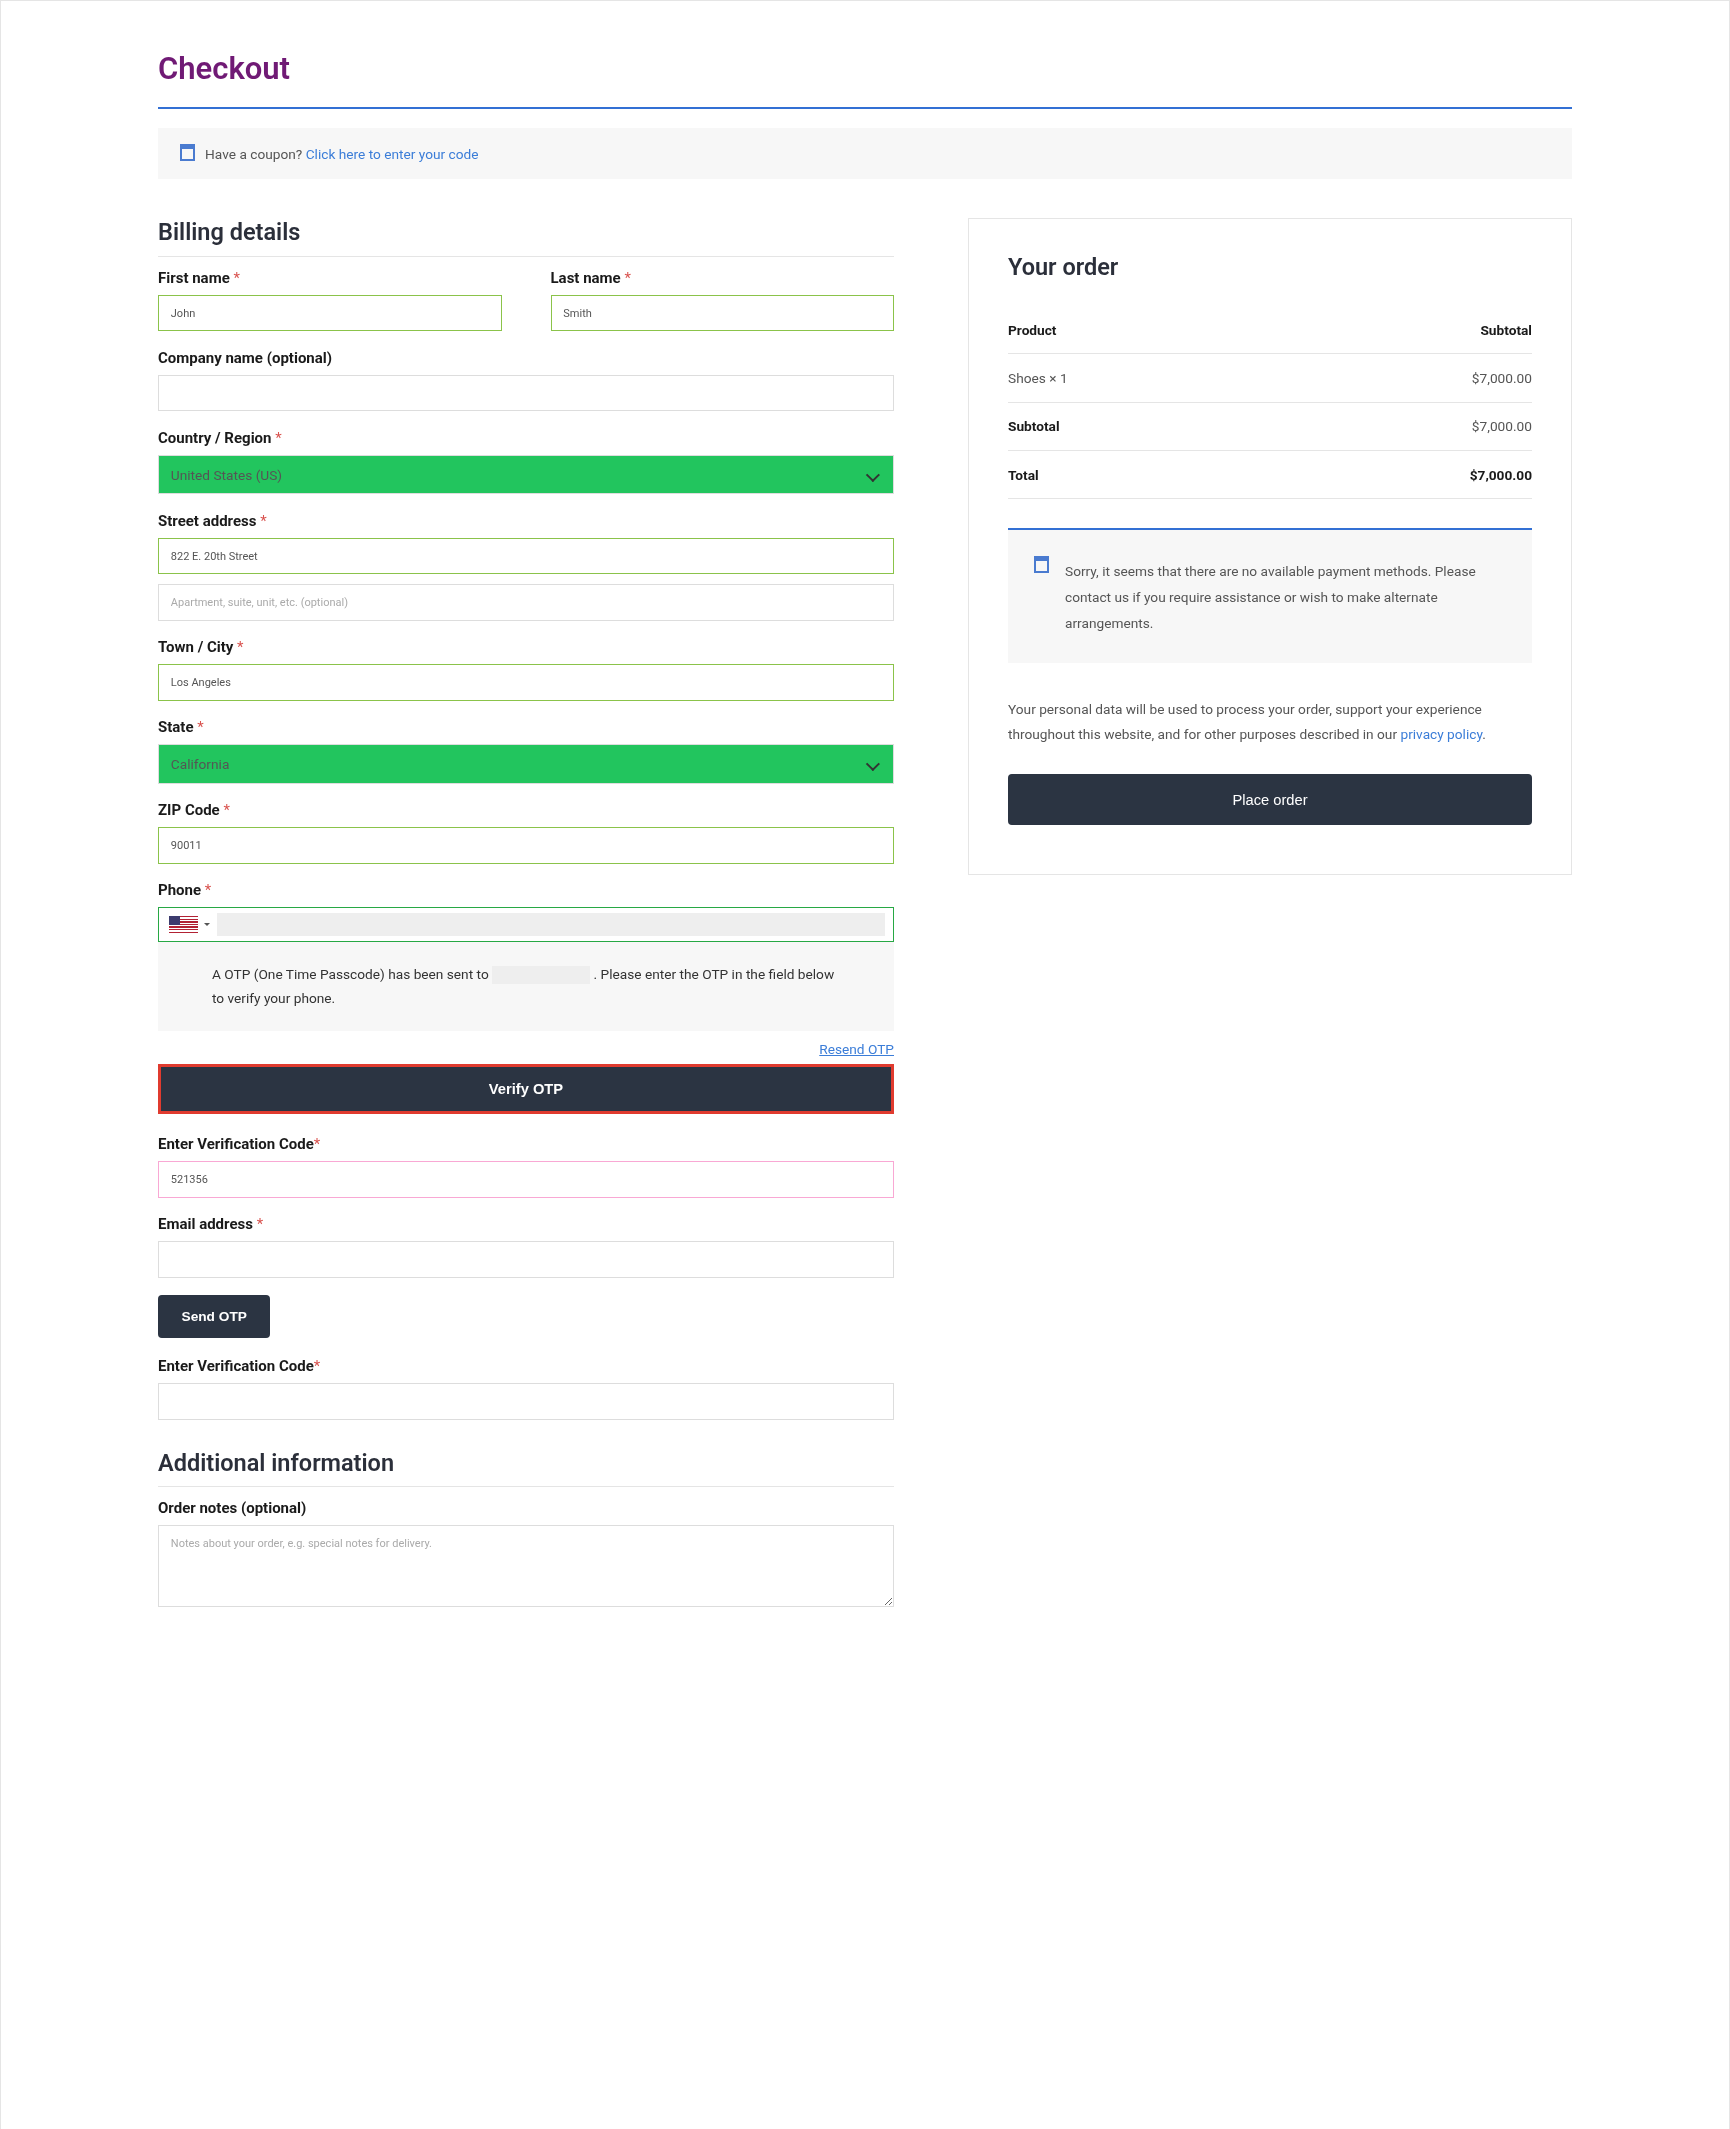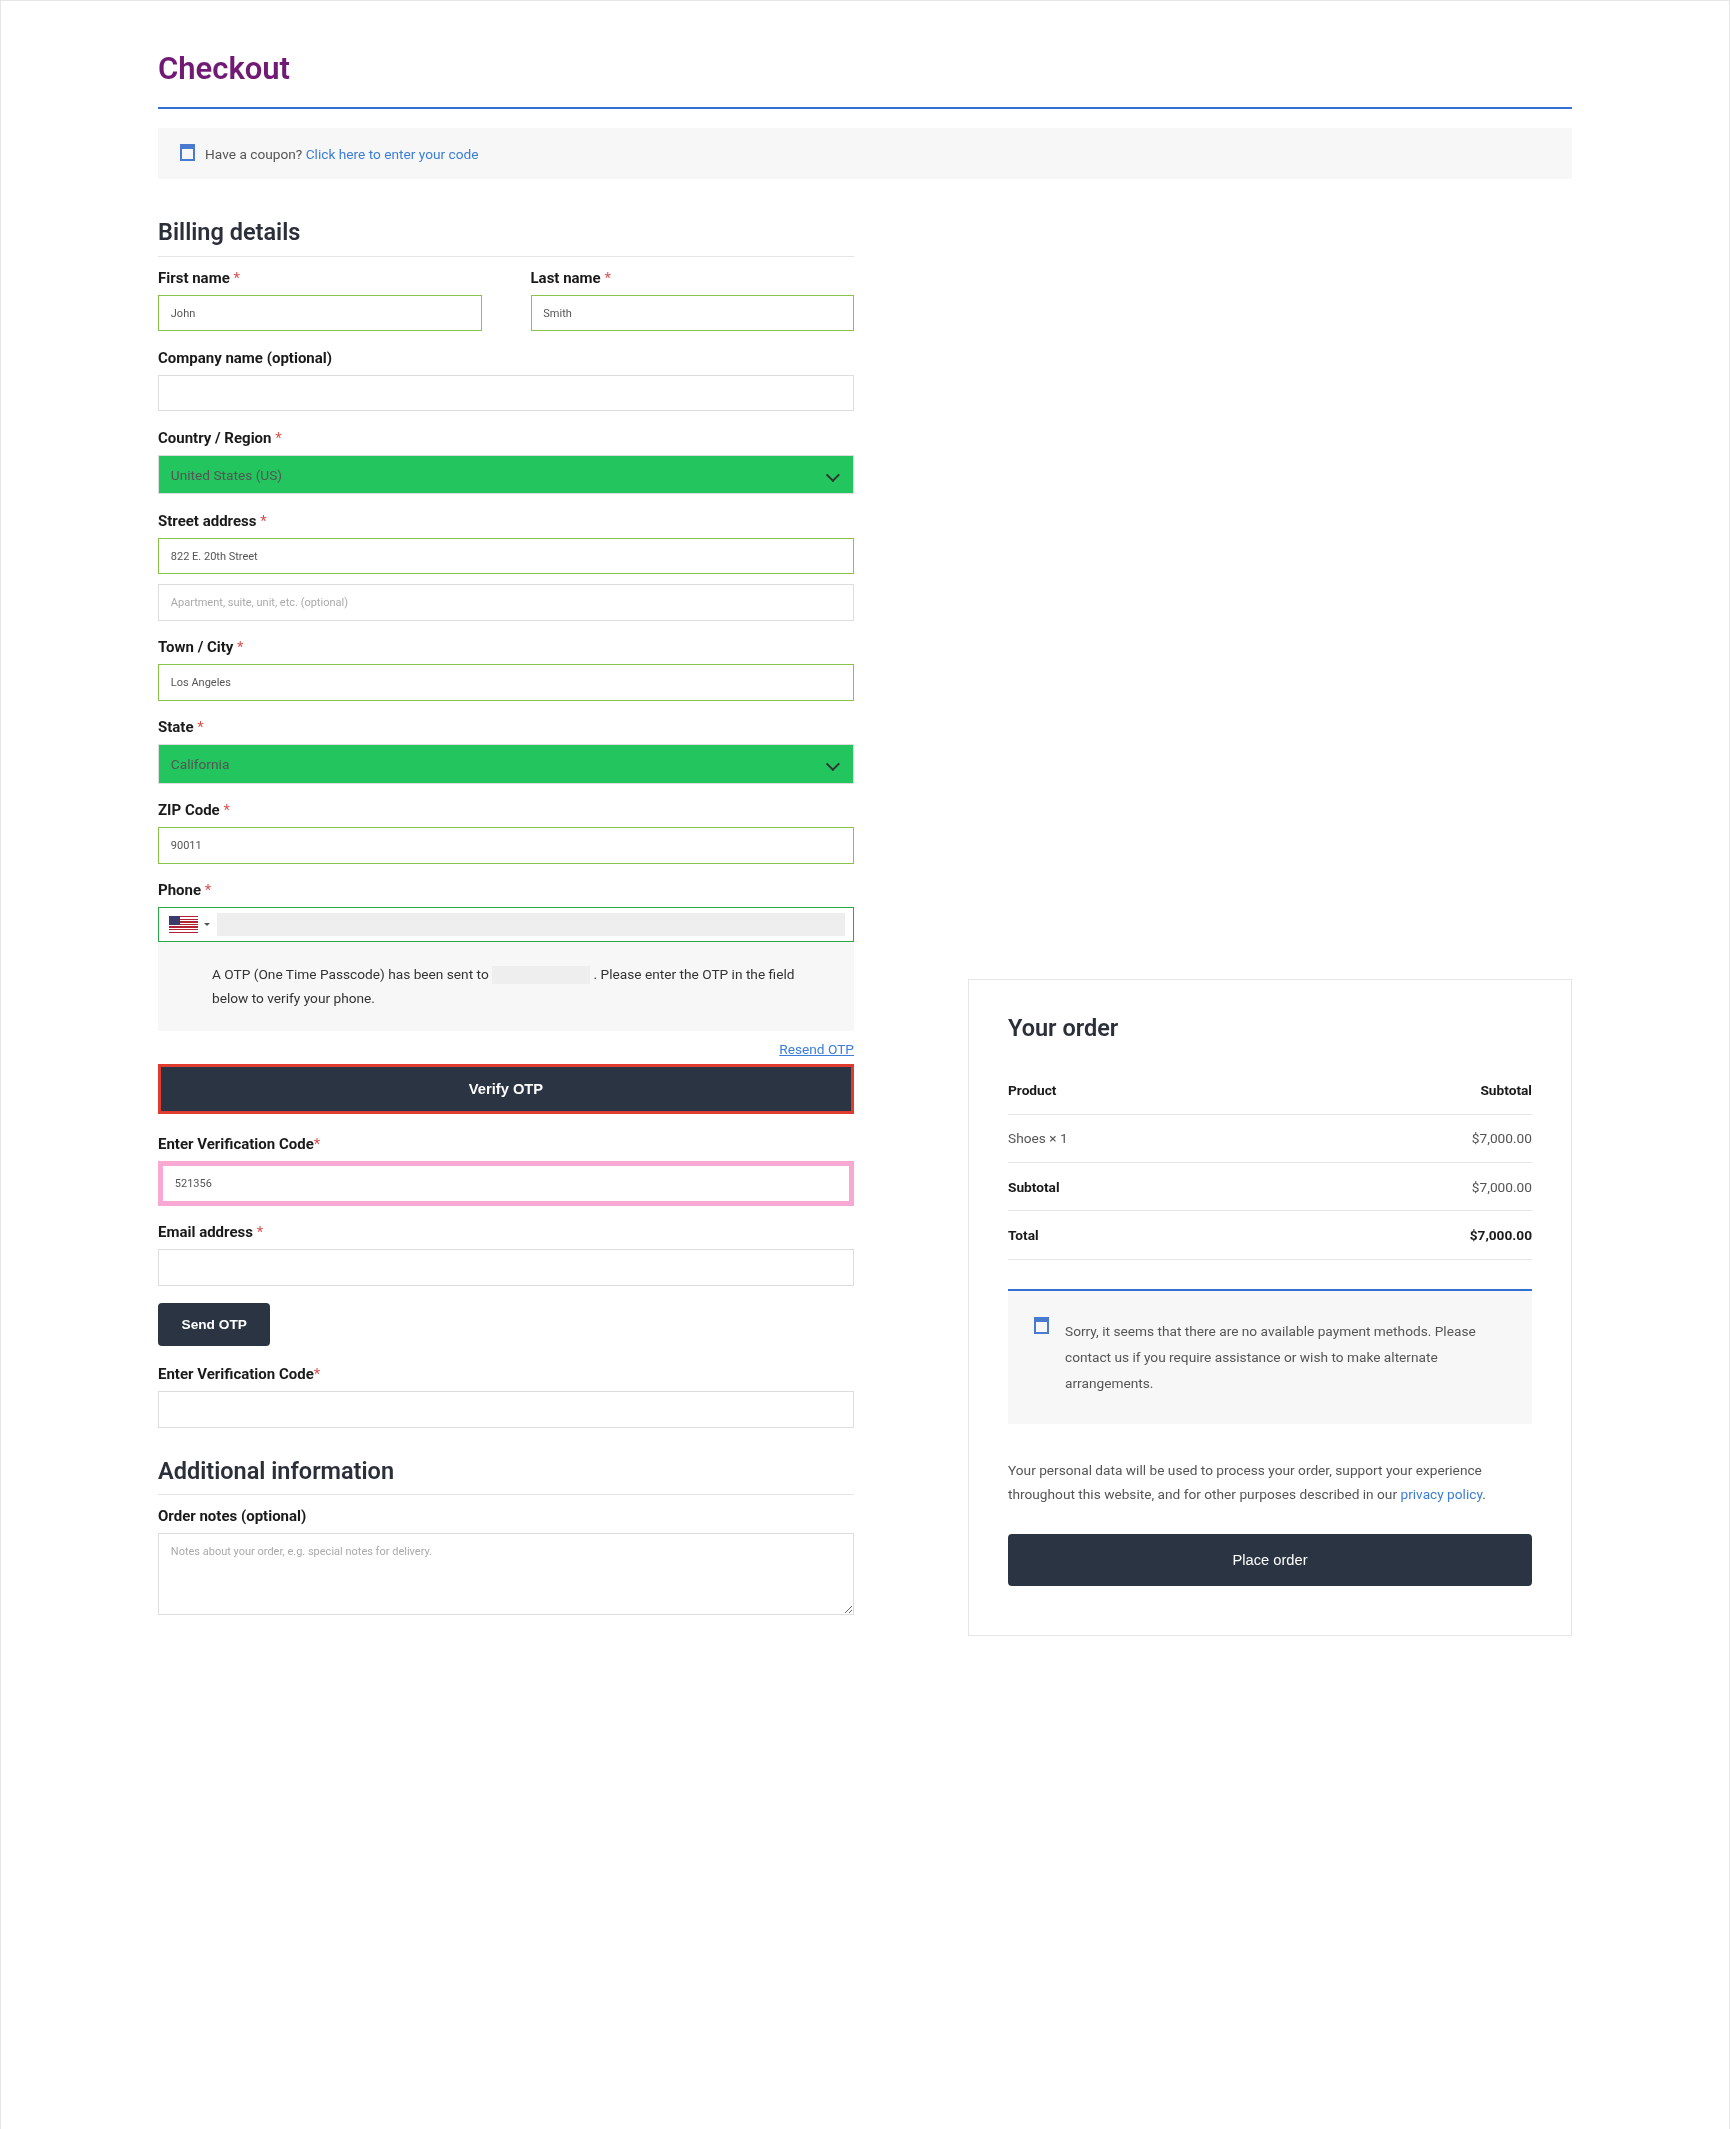--- a/index.html
+++ b/index.html
@@ -5,33 +5,33 @@
 * { box-sizing: border-box; margin: 0; padding: 0; }
 body { font-family: -apple-system, BlinkMacSystemFont, "Segoe UI", Roboto, sans-serif; background: #fff; color: #333; font-size: 13.7px; }
 .page { border: 1px solid #e5e5e5; max-width: 1731px; margin: 0 auto; padding: 49px 157px 78px 157px; min-height: 2130px; }
 h1 { font-size: 31px; font-weight: 600; color: #701a75; margin-bottom: 19.6px; }
 .hr-blue { border: none; border-top: 2px solid #3370d4; margin-bottom: 19.6px; }
 .coupon-bar { background: #f7f7f7; padding: 17.6px 21.6px; display: flex; align-items: center; gap: 9.8px; margin-bottom: 39px; }
 .coupon-icon { width: 15.7px; height: 13.7px; border: 2px solid #4a7bd0; position: relative; flex-shrink: 0; }
 .coupon-icon::before { content: ""; position: absolute; top: -4.9px; left: -2px; right: -2px; height: 3.9px; background: #4a7bd0; }
 .coupon-text { color: #555; }
 .coupon-link { color: #3b7dd8; text-decoration: none; }
-.layout { display: flex; gap: 114px; align-items: flex-end; }
+.layout { display: flex; gap: 74px; align-items: flex-start; }
 .col-left { flex: 1; min-width: 0; }
 .col-right { width: 604px; flex-shrink: 0; border: 1px solid #e5e5e5; padding: 34px 39px 49px 39px; }
 h2 { font-size: 23.5px; font-weight: 600; color: #2b2f3a; margin-bottom: 11.8px; border-bottom: 1px solid #e5e5e5; padding-bottom: 9.8px; }
 h2.no-border { border-bottom: none; padding-bottom: 0; margin-bottom: 24.5px; }
 .form-row { display: flex; gap: 49px; }
 .form-group { margin-bottom: 17.6px; flex: 1; }
 label { display: block; font-size: 15px; font-weight: 700; color: #1a1a1a; margin-bottom: 7.8px; }
 .req { color: #d9534f; font-weight: normal; }
 input[type="text"], input[type="email"], textarea { width: 100%; padding: 10.8px 11.8px; border: 1px solid #ddd; font-size: 11px; color: #555; background: #fff; font-family: inherit; }
 input::placeholder, textarea::placeholder { color: #aaa; }
 input.green { border: 1px solid #8bc34a; }
-input.green2 { border: 5px solid #f9a8d4; }
+input.green2 { border: 1px solid #f9a8d4; }
 .select { position: relative; }
 .select-box { width: 100%; padding: 10.8px 11.8px; border: 1px solid #ddd; font-size: 13.7px; color: #555; background: #22c55e; cursor: pointer; display: flex; justify-content: space-between; align-items: center; }
 .chevron { width: 9.8px; height: 9.8px; border-right: 2px solid #333; border-bottom: 2px solid #333; transform: rotate(45deg); margin-right: 3.9px; }
 .phone-row { display: flex; align-items: center; border: 1px solid #27a844; background: #fff; overflow: hidden; }
 .flag { width: 29px; height: 17.6px; background: linear-gradient(to bottom, #b22234 0%, #b22234 7.7%, #fff 7.7%, #fff 15.4%, #b22234 15.4%, #b22234 23%, #fff 23%, #fff 30.8%, #b22234 30.8%, #b22234 38.5%, #fff 38.5%, #fff 46.2%, #b22234 46.2%, #b22234 53.8%, #fff 53.8%, #fff 61.5%, #b22234 61.5%, #b22234 69.2%, #fff 69.2%, #fff 76.9%, #b22234 76.9%, #b22234 84.6%, #fff 84.6%, #fff 92.3%, #b22234 92.3%, #b22234 100%); position: relative; margin: 7.8px 5.9px 7.8px 9.8px; }
 .flag::before { content: ""; position: absolute; top: 0; left: 0; width: 40%; height: 54%; background: #3c3b6e; }
 .flag-caret { width: 0; height: 0; border-left: 3.9px solid transparent; border-right: 3.9px solid transparent; border-top: 3.9px solid #555; margin-right: 7.8px; }
 .phone-value { flex: 1; padding: 5.9px 3.9px; color: #ddd; background: #eee; margin: 3.9px 7.8px 3.9px 0; height: 23.5px; }
 .otp-box { background: #f7f7f7; padding: 19.6px 54px; margin-top: 0; line-height: 1.8; color: #333; }
 .otp-mask { display: inline-block; background: #eee; width: 98px; height: 17.6px; vertical-align: middle; }

